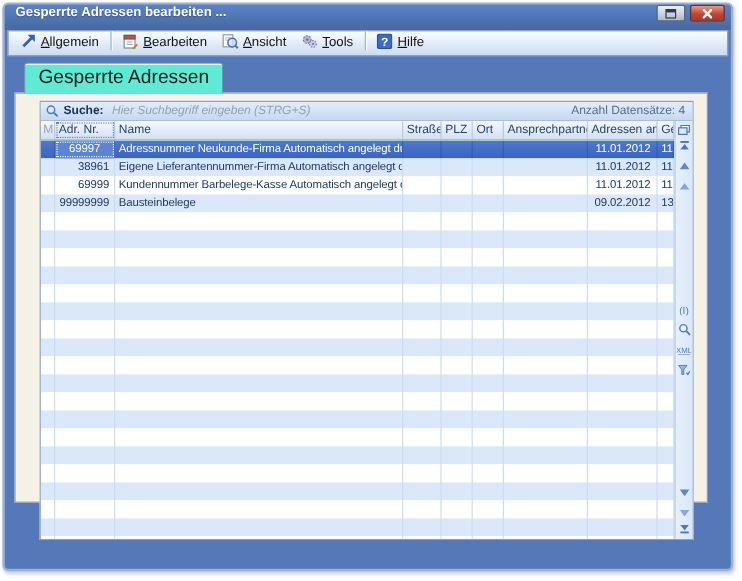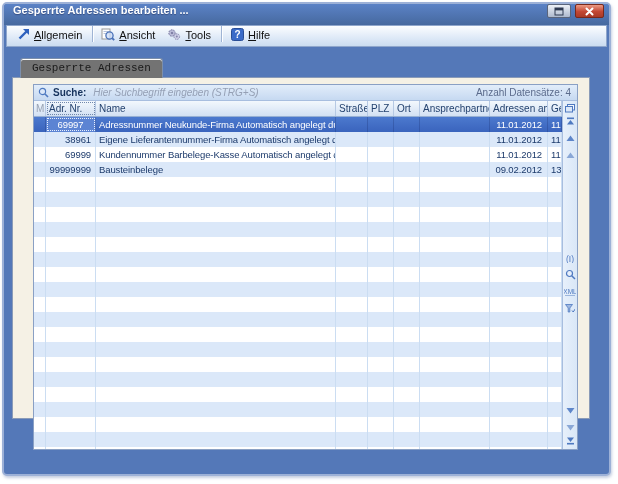--- a/index.html
+++ b/index.html
@@ -54,25 +54,24 @@
   .menu-item {
     display: flex; align-items: center; gap: 4px;
     padding: 2px 7px 3px 5px; border-radius: 2px; cursor: default;
   }
   .menu-sep { width: 1px; height: 16px; background: #9FB4D4; box-shadow: 1px 0 0 #FDFEFF; margin: 0 3px; }
   .mi-icon { display: inline-flex; width: 14px; height: 13px; align-items: center; justify-content: center; }
   .mi-label u { text-underline-offset: 1px; }
   
   .tabstrip { height: 30px; display: flex; align-items: flex-end; padding-left: 16px; }
   .tab {
-    background: #737373; color: #1a1a1a; font-size: 11px;
+    background: #5eead4; color: #1a1a1a; font-size: 16px;
     padding: 3px 11px 4px; border: 1px solid #7C8FAC; border-bottom: none;
     border-radius: 3px 3px 0 0; position: relative; top: 1px; z-index: 2;
     box-shadow: inset 0 1px 0 #fff;
-    font-family: Liberation Mono, monospace;
   }
   .tabpage {
     position: relative; z-index: 1;
     margin: 0 19px 0 8px; height: 342px;
     background: #F5F1E5;
     border: 1px solid #8A9BB8;
     padding: 6px 11px 0 20px;
   }
   
   .grid-panel { width: 100%; border: 1px solid #8AA0C4; background: #fff; }
@@ -159,20 +158,31 @@
     <div class="menu-item">
       <span class="mi-icon">
         <svg width="13" height="13" viewBox="0 0 13 13">
             <polygon points="6,1 12,1 12,7" fill="#2F62BE"></polygon>
             <path d="M2.5 10.5 L9.5 3.5" stroke="#2F62BE" stroke-width="2.4"></path>
           </svg>
       </span>
       <span class="mi-label"><u>A</u><span>llgemein</span></span>
     </div>
     <div class="menu-sep"></div>
+    <div class="menu-item">
+      <span class="mi-icon">
+        <svg width="13" height="13" viewBox="0 0 13 13">
+            <rect x="1.5" y="1.5" width="9" height="10.5" fill="#fff" stroke="#8A8A8A"></rect>
+            <rect x="1.5" y="1.5" width="9" height="3" fill="#C0504D" stroke="#8A4A42"></rect>
+            <path d="M3.5 7 h5 M3.5 9 h5" stroke="#9AAAC8" stroke-width="1"></path>
+            <path d="M8 12.5 L12 8.5 L13 9.5 L9 13.5 Z" fill="#C87830"></path>
+          </svg>
+      </span>
+      <span class="mi-label"><u>B</u><span>earbeiten</span></span>
+    </div>
     <div class="menu-item">
       <span class="mi-icon">
         <svg width="14" height="13" viewBox="0 0 14 13">
             <rect x="1" y="1" width="8" height="10" fill="#fff" stroke="#999"></rect>
             <path d="M2.5 3.5 h5 M2.5 5.5 h5" stroke="#B8C4DC" stroke-width="1"></path>
             <circle cx="8.5" cy="7.5" r="3.6" fill="rgba(205,220,245,.75)" stroke="#4A72B8" stroke-width="1.3"></circle>
             <path d="M11 10 L13.2 12.2" stroke="#4A72B8" stroke-width="1.8"></path>
           </svg>
       </span>
       <span class="mi-label"><u>A</u><span>nsicht</span></span>

